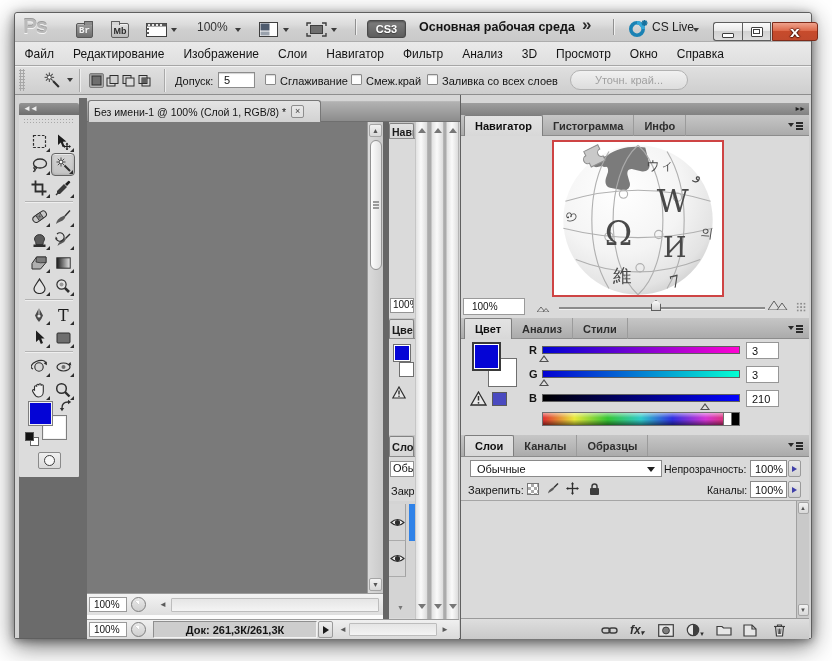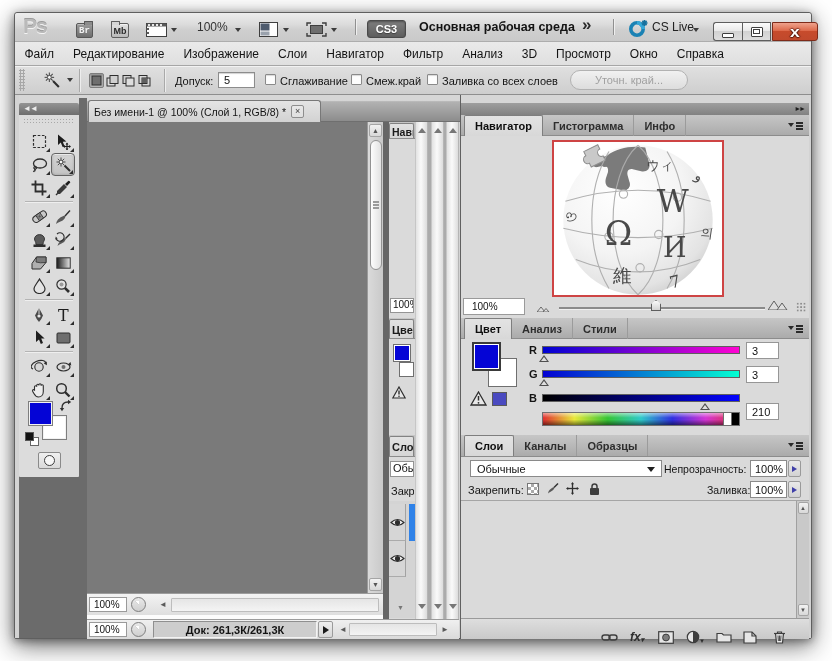--- a/index.html
+++ b/index.html
@@ -247,21 +247,21 @@
   .eyecell { position:absolute; left:0; top:0; width:27px; height:100%; border-right:1px solid #A2A2A2;
     display:flex; align-items:center; justify-content:center; }
   .lrow .bluebg { position:absolute; left:27px; top:0; right:0; bottom:0; background:#2F82E8; }
   .lthumb { position:absolute; left:33px; top:2px; width:33px; height:32px; background:#FFF; border:1px solid #1A1A1A; }
   .lthumb.sel { box-shadow:0 0 0 1px #EAF2FF; outline:1px dashed #7FA8E0; outline-offset:1px; }
   .lname { position:absolute; left:79px; top:11px; font-size:11px; }
   .llock { position:absolute; right:30px; top:11px; }
   .listscroll { position:absolute; left:335px; top:406px; width:13px; height:117px; background:#C9C9C9; border-left:1px solid #A0A0A0; }
   .dock-bottombar { position:absolute; left:0; top:523px; width:348px; height:21px;
     background:linear-gradient(180deg,#DEDEDE,#C9C9C9); border-top:1px solid #9A9A9A; }
-  .dbico { position:absolute; top:10px; width:20px; height:16px; display:flex; align-items:center; justify-content:center; }
+  .dbico { position:absolute; top:3px; width:20px; height:16px; display:flex; align-items:center; justify-content:center; }
   svg { display:block; }
 </style>
 </head>
 <body>
 
 <svg width="0" height="0" style="position:absolute">
   <defs>
     <radialGradient id="globeGrad" cx="0.38" cy="0.30" r="0.85">
       <stop offset="0" stop-color="#FFFFFF"></stop>
       <stop offset="0.5" stop-color="#F4F4F4"></stop>
@@ -781,21 +781,21 @@
       <div class="chan-box" style="left:285px;top:247px">3</div>
 
       <div class="chan-label" style="left:68px;top:273px">G</div>
       <div class="chan-track" style="left:81px;top:275px;background:linear-gradient(90deg,#0300D2,#03FFD2)"></div>
       <div class="chan-thumb2" style="left:78px;top:284px"></div>
       <div class="chan-box" style="left:285px;top:271px">3</div>
 
       <div class="chan-label" style="left:68px;top:297px">B</div>
       <div class="chan-track" style="left:81px;top:299px;background:linear-gradient(90deg,#000000,#0303FF)"></div>
       <div class="chan-thumb2" style="left:239px;top:308px"></div>
-      <div class="chan-box" style="left:285px;top:308px">210</div>
+      <div class="chan-box" style="left:285px;top:295px">210</div>
 
       <svg class="warn-tri" width="17" height="15" viewBox="0 0 17 15">
         <path d="M8.5 1 L16 14 H1 Z" fill="#E8E8E8" stroke="#2E2E2E" stroke-width="1.3"></path>
           <line x1="8.5" y1="5" x2="8.5" y2="9.5" stroke="#2E2E2E" stroke-width="1.5"></line>
           <circle cx="8.5" cy="11.8" r="0.9" fill="#2E2E2E"></circle>
       </svg>
       <div class="websafe"></div>
       <div class="spectrum"></div>
       <div class="spec-w"></div>
       <div class="spec-b"></div>
@@ -833,21 +833,21 @@
               <polygon points="6.5,13 8,10.8 5,10.8" fill="#2E2E2E"></polygon>
               <polygon points="0,6.5 2.2,5 2.2,8" fill="#2E2E2E"></polygon>
               <polygon points="13,6.5 10.8,5 10.8,8" fill="#2E2E2E"></polygon>
             </svg>
         </div>
         <div class="lock-ico" style="left:126px">
           <svg width="13" height="14" viewBox="0 0 13 14">
               <use href="#padlock"></use>
             </svg>
         </div>
-        <div class="panel-label" style="left:246px;top:5px;font-size:10.5px">Заливка:</div>
+        <div class="panel-label" style="left:246px;top:5px;font-size:10.5px">Каналы:</div>
         <div class="val-box" style="left:289px;top:2px">100%</div>
         <div class="spin-btn" style="left:327px;top:2px"></div>
       </div>
 
       <div class="listscroll">
         <div class="sbtn" style="left:0.5px;top:1px;width:11px;height:12px;font-size:6px">▲</div>
         <div class="sbtn" style="left:0.5px;top:103px;width:11px;height:12px;font-size:6px">▼</div>
       </div>
 
       <div class="dock-bottombar">

